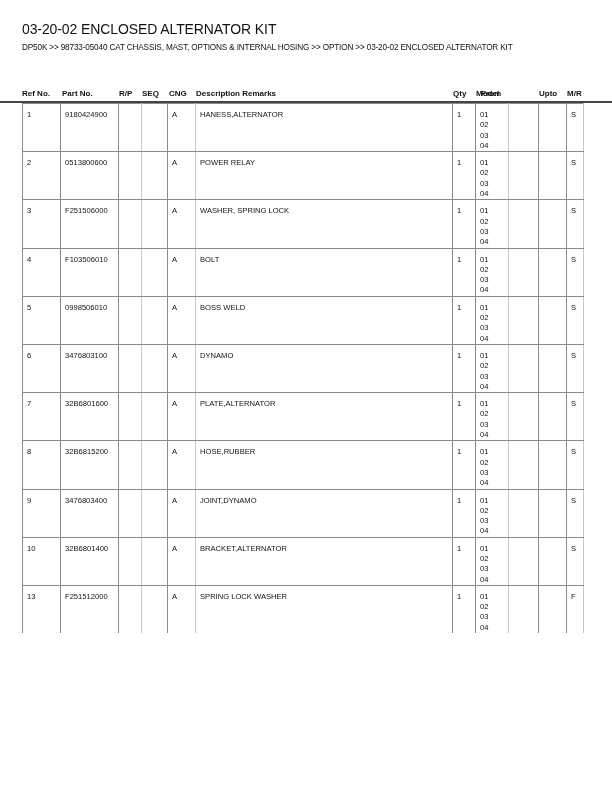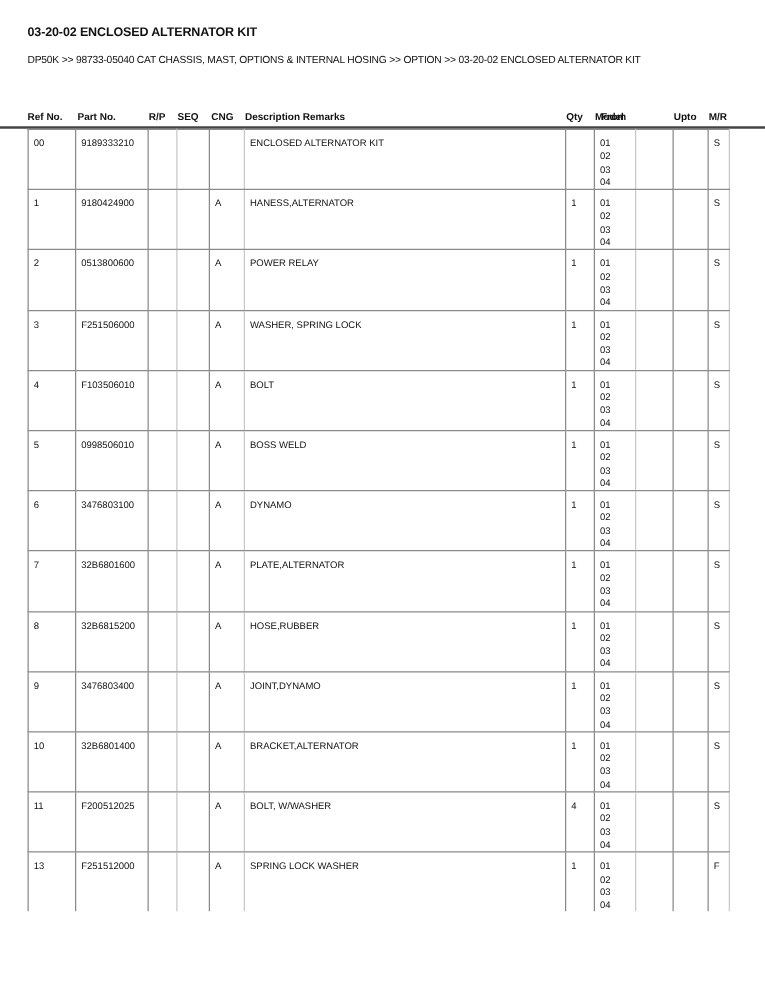--- a/index.html
+++ b/index.html
@@ -1,18 +1,18 @@
 <!DOCTYPE html>
 <html><head>
 <meta charset="utf-8">
 <style>
   html, body { margin:0; padding:0; background:#ffffff; }
   body { width:612px; height:792px; position:relative; overflow:hidden;
          font-family:"Liberation Sans", sans-serif; color:#111; }
-  .title { position:absolute; left:22px; top:21px; font-size:10px; font-weight:bold; letter-spacing:-0.1px; }
+  .title { position:absolute; left:22px; top:21px; font-size:14px; font-weight:normal; letter-spacing:-0.1px; }
   .breadcrumb { position:absolute; left:22px; top:43px; font-size:8.2px; font-weight:normal; letter-spacing:-0.15px; white-space:nowrap; }
   .hdr { position:absolute; top:89px; font-size:8px; font-weight:bold; white-space:nowrap; }
   .hdr-rule { position:absolute; left:0; top:101px; width:612px; height:2px; background:#444; }
   table.parts { position:absolute; left:22px; top:103px; border-collapse:collapse; table-layout:fixed; }
   table.parts td { border:1px solid #8a8a8a; vertical-align:top; font-size:7.6px; padding:6px 0 0 4px; height:40px; line-height:10.3px; white-space:nowrap; overflow:hidden; }
   table.parts td.light { border-left-color:#c8c8c8; border-right-color:#c8c8c8; }
   .models div { line-height:10.3px; }
   tr.last td { border-bottom:none; height:40px; }
 </style>
 </head>
@@ -45,38 +45,20 @@
     <col style="width:28px">
       <col style="width:257px">
       <col style="width:23px">
       <col style="width:33px">
     <col style="width:30px">
       <col style="width:28px">
       <col style="width:17px">
   </colgroup>
   <tbody id="rows">
       <tr>
-    <td>00</td>
-    <td>9189333210</td>
-    <td class="light"></td>
-    <td></td>
-    <td class="light"></td>
-    <td>ENCLOSED ALTERNATOR KIT</td>
-    <td></td>
-    <td class="models light">
-          <div>01</div>
-          <div>02</div>
-          <div>03</div>
-          <div>04</div>
-        </td>
-    <td></td>
-    <td></td>
-    <td class="light">S</td>
-  </tr>
-      <tr>
     <td>1</td>
     <td>9180424900</td>
     <td class="light"></td>
     <td></td>
     <td class="light">A</td>
     <td>HANESS,ALTERNATOR</td>
     <td>1</td>
     <td class="models light">
           <div>01</div>
           <div>02</div>
@@ -232,38 +214,20 @@
     <td class="light">S</td>
   </tr>
       <tr>
     <td>10</td>
     <td>32B6801400</td>
     <td class="light"></td>
     <td></td>
     <td class="light">A</td>
     <td>BRACKET,ALTERNATOR</td>
     <td>1</td>
-    <td class="models light">
-          <div>01</div>
-          <div>02</div>
-          <div>03</div>
-          <div>04</div>
-        </td>
-    <td></td>
-    <td></td>
-    <td class="light">S</td>
-  </tr>
-      <tr>
-    <td>11</td>
-    <td>F200512025</td>
-    <td class="light"></td>
-    <td></td>
-    <td class="light">A</td>
-    <td>BOLT, W/WASHER</td>
-    <td>4</td>
     <td class="models light">
           <div>01</div>
           <div>02</div>
           <div>03</div>
           <div>04</div>
         </td>
     <td></td>
     <td></td>
     <td class="light">S</td>
   </tr>

